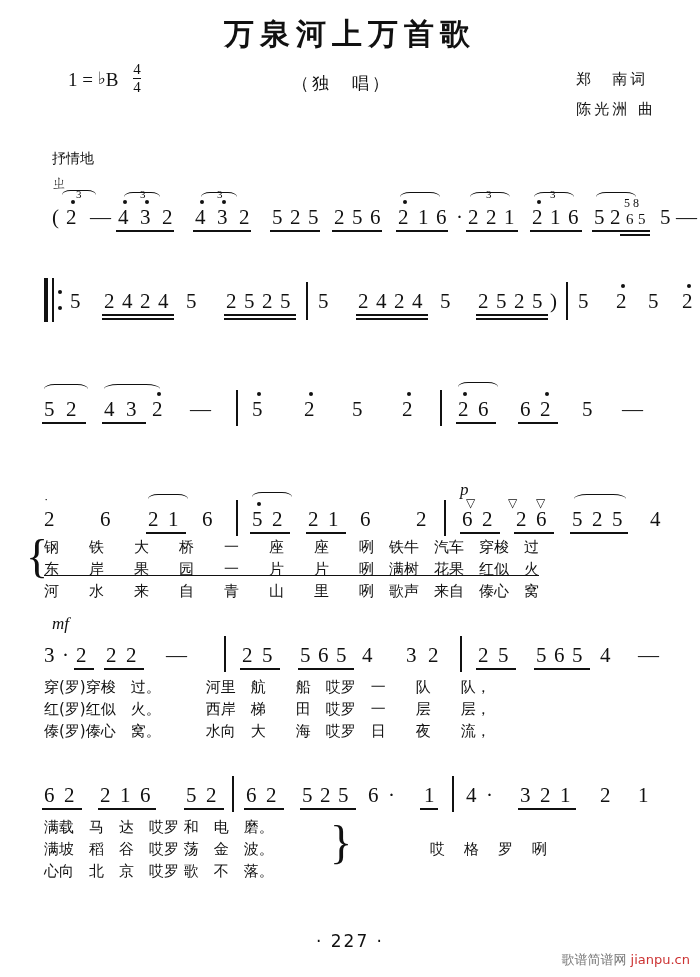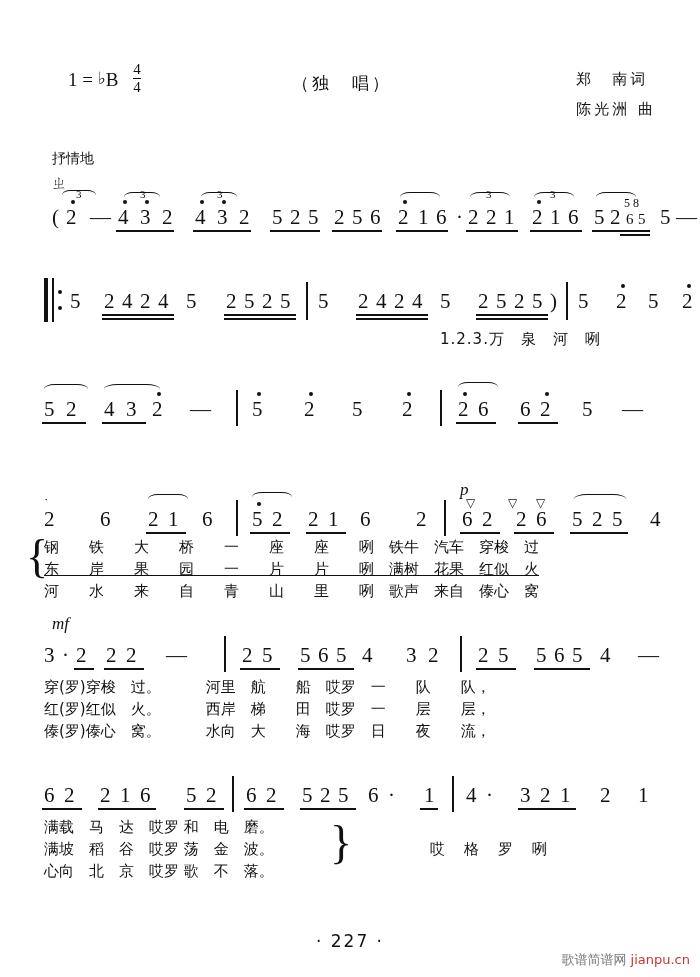--- a/index.html
+++ b/index.html
@@ -59,20 +59,21 @@
   .wm{position:absolute;bottom:8px;right:10px;font-size:13px;font-family:"DejaVu Sans",sans-serif;color:#9a3b3b;}
   .wm .g{color:#777;}
   .wm .r{color:#c33;}
   .tick{position:absolute;width:4px;height:4px;background:#111;border-radius:50%;}
 </style>
 </head>
 <body>
 
 <div class="page">
 
+  <div class="title">万泉河上万首歌</div>
 
   <div class="keysig">
     <span>1 =</span>
     <span class="flat">♭</span><span>B</span>
     <span class="timesig">
       <span class="num">4</span>
       <span class="den">4</span>
     </span>
   </div>
 
@@ -210,21 +211,20 @@
 
       <div class="bar" style="left:566px;top:14px;height:38px;"></div>
 
       <div class="n" style="left:578px;top:22px;">5</div>
       <div class="n" style="left:616px;top:22px;">2</div>
       <div class="dotU" style="left:621px;top:16px;"></div>
       <div class="n" style="left:648px;top:22px;">5</div>
       <div class="n" style="left:682px;top:22px;">2</div>
       <div class="dotU" style="left:687px;top:16px;"></div>
     </div>
-    <div class="lyr" style="left:440px;top:62px;letter-spacing:1px;">1.2.3.万　泉　河　咧</div>
   </div>
 
   <div class="row" style="top:376px;">
     <div class="notes" style="height:50px;">
       <div class="n" style="left:44px;top:22px;">5</div>
       <div class="n" style="left:66px;top:22px;">2</div>
       <div class="slur" style="left:44px;top:8px;width:44px;"></div>
       <div class="beam" style="left:42px;top:46px;width:44px;"></div>
 
       <div class="n" style="left:104px;top:22px;">4</div>

